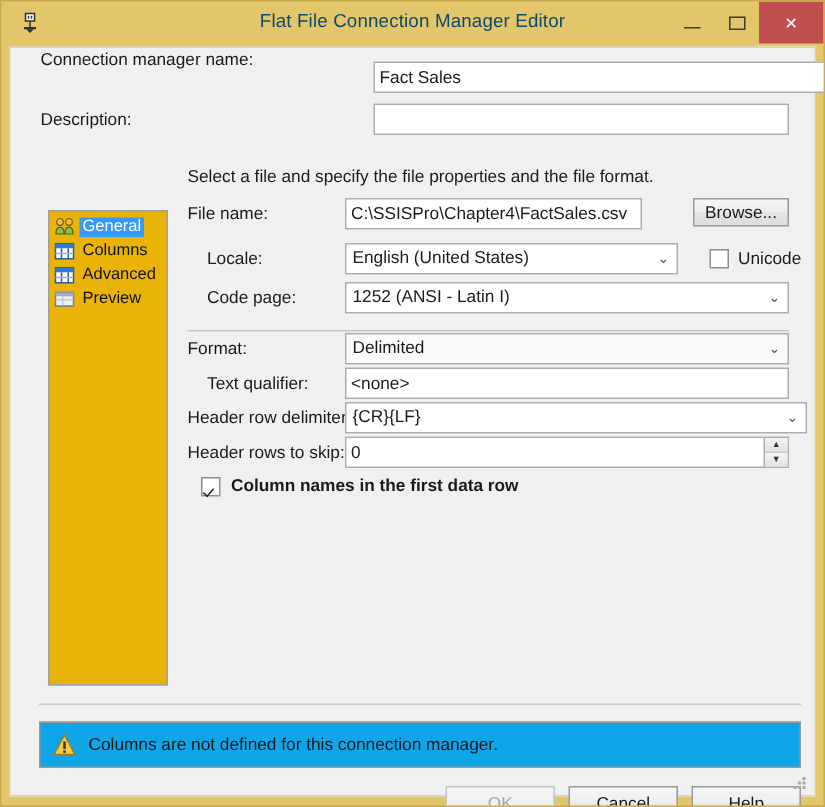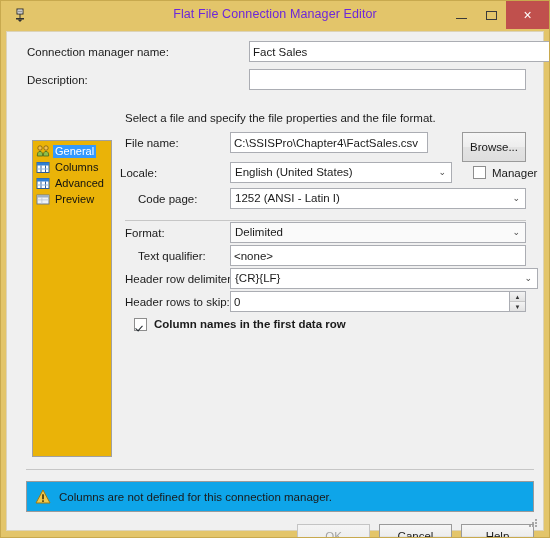--- a/index.html
+++ b/index.html
@@ -40,21 +40,21 @@
     align-items: center;
     justify-content: center;
   }
   .title-text {
     position: absolute;
     left: 0;
     right: 0;
     top: 6px;
     text-align: center;
     font-size: 12.5px;
-    color: #6d28d9;
+    color: #0c4a6e;
     letter-spacing: 0.1px;
   }
   .win-btns {
     position: absolute;
     right: 0;
     top: 0;
     display: flex;
     height: 28px;
   }
   .win-btn {
@@ -317,21 +317,21 @@
         <span class="glyph-max"></span>
       </div>
       <div class="win-btn close">
         <span>×</span>
       </div>
     </div>
   </div>
 
   <div class="client">
 
-    <div class="row-label" style="left:20px; top:14px;">Connection manager name:</div>
+    <div class="row-label" style="left:20px; top:2px;">Connection manager name:</div>
     <input class="tb" style="left: 242px; top: 9px; width: 309px;" value="Fact Sales">
 
     <div class="row-label" style="left:20px; top:42px;">Description:</div>
     <input class="tb" style="left: 242px; top: 37px; width: 277px;" value="">
 
     <div class="treebox">
 
       <div class="tree-item selected">
         <span class="tree-icon">
           <svg width="14" height="13" viewBox="0 0 14 13">
@@ -380,29 +380,29 @@
           </svg>
         </span>
         <span class="tlabel">Preview</span>
       </div>
     </div>
 
     <div class="row-label" style="left:118px; top:80px;">Select a file and specify the file properties and the file format.</div>
 
     <div class="row-label" style="left:118px; top:105px;">File name:</div>
     <input class="tb" style="left: 223px; top: 100px; width: 198px;" value="C:\SSISPro\Chapter4\FactSales.csv">
-    <div class="btn" style="left:455px; top:100px; width:64px; height:30px;">Browse...</div>
-
-    <div class="row-label" style="left:113px; top:135px;">Locale:</div>
+    <div class="btn" style="left:455px; top:100px; width:64px; height:19px;">Browse...</div>
+
+    <div class="row-label" style="left:131px; top:135px;">Locale:</div>
     <div class="combo" style="left:223px; top:130px; width:222px;">
       <span>English (United States)</span>
       <span class="arrow">⌄</span>
     </div>
     <div class="cbx" style="left:466px; top:134px;"></div>
-    <div class="row-label" style="left:485px; top:135px;">Manager</div>
+    <div class="row-label" style="left:485px; top:135px;">Unicode</div>
 
     <div class="row-label" style="left:131px; top:161px;">Code page:</div>
     <div class="combo" style="left:223px; top:156px; width:296px;">
       <span>1252  (ANSI - Latin I)</span>
       <span class="arrow">⌄</span>
     </div>
 
     <div class="hline" style="left:118px; top:188px; width:401px;"></div>
 
     <div class="row-label" style="left:118px; top:195px;">Format:</div>

